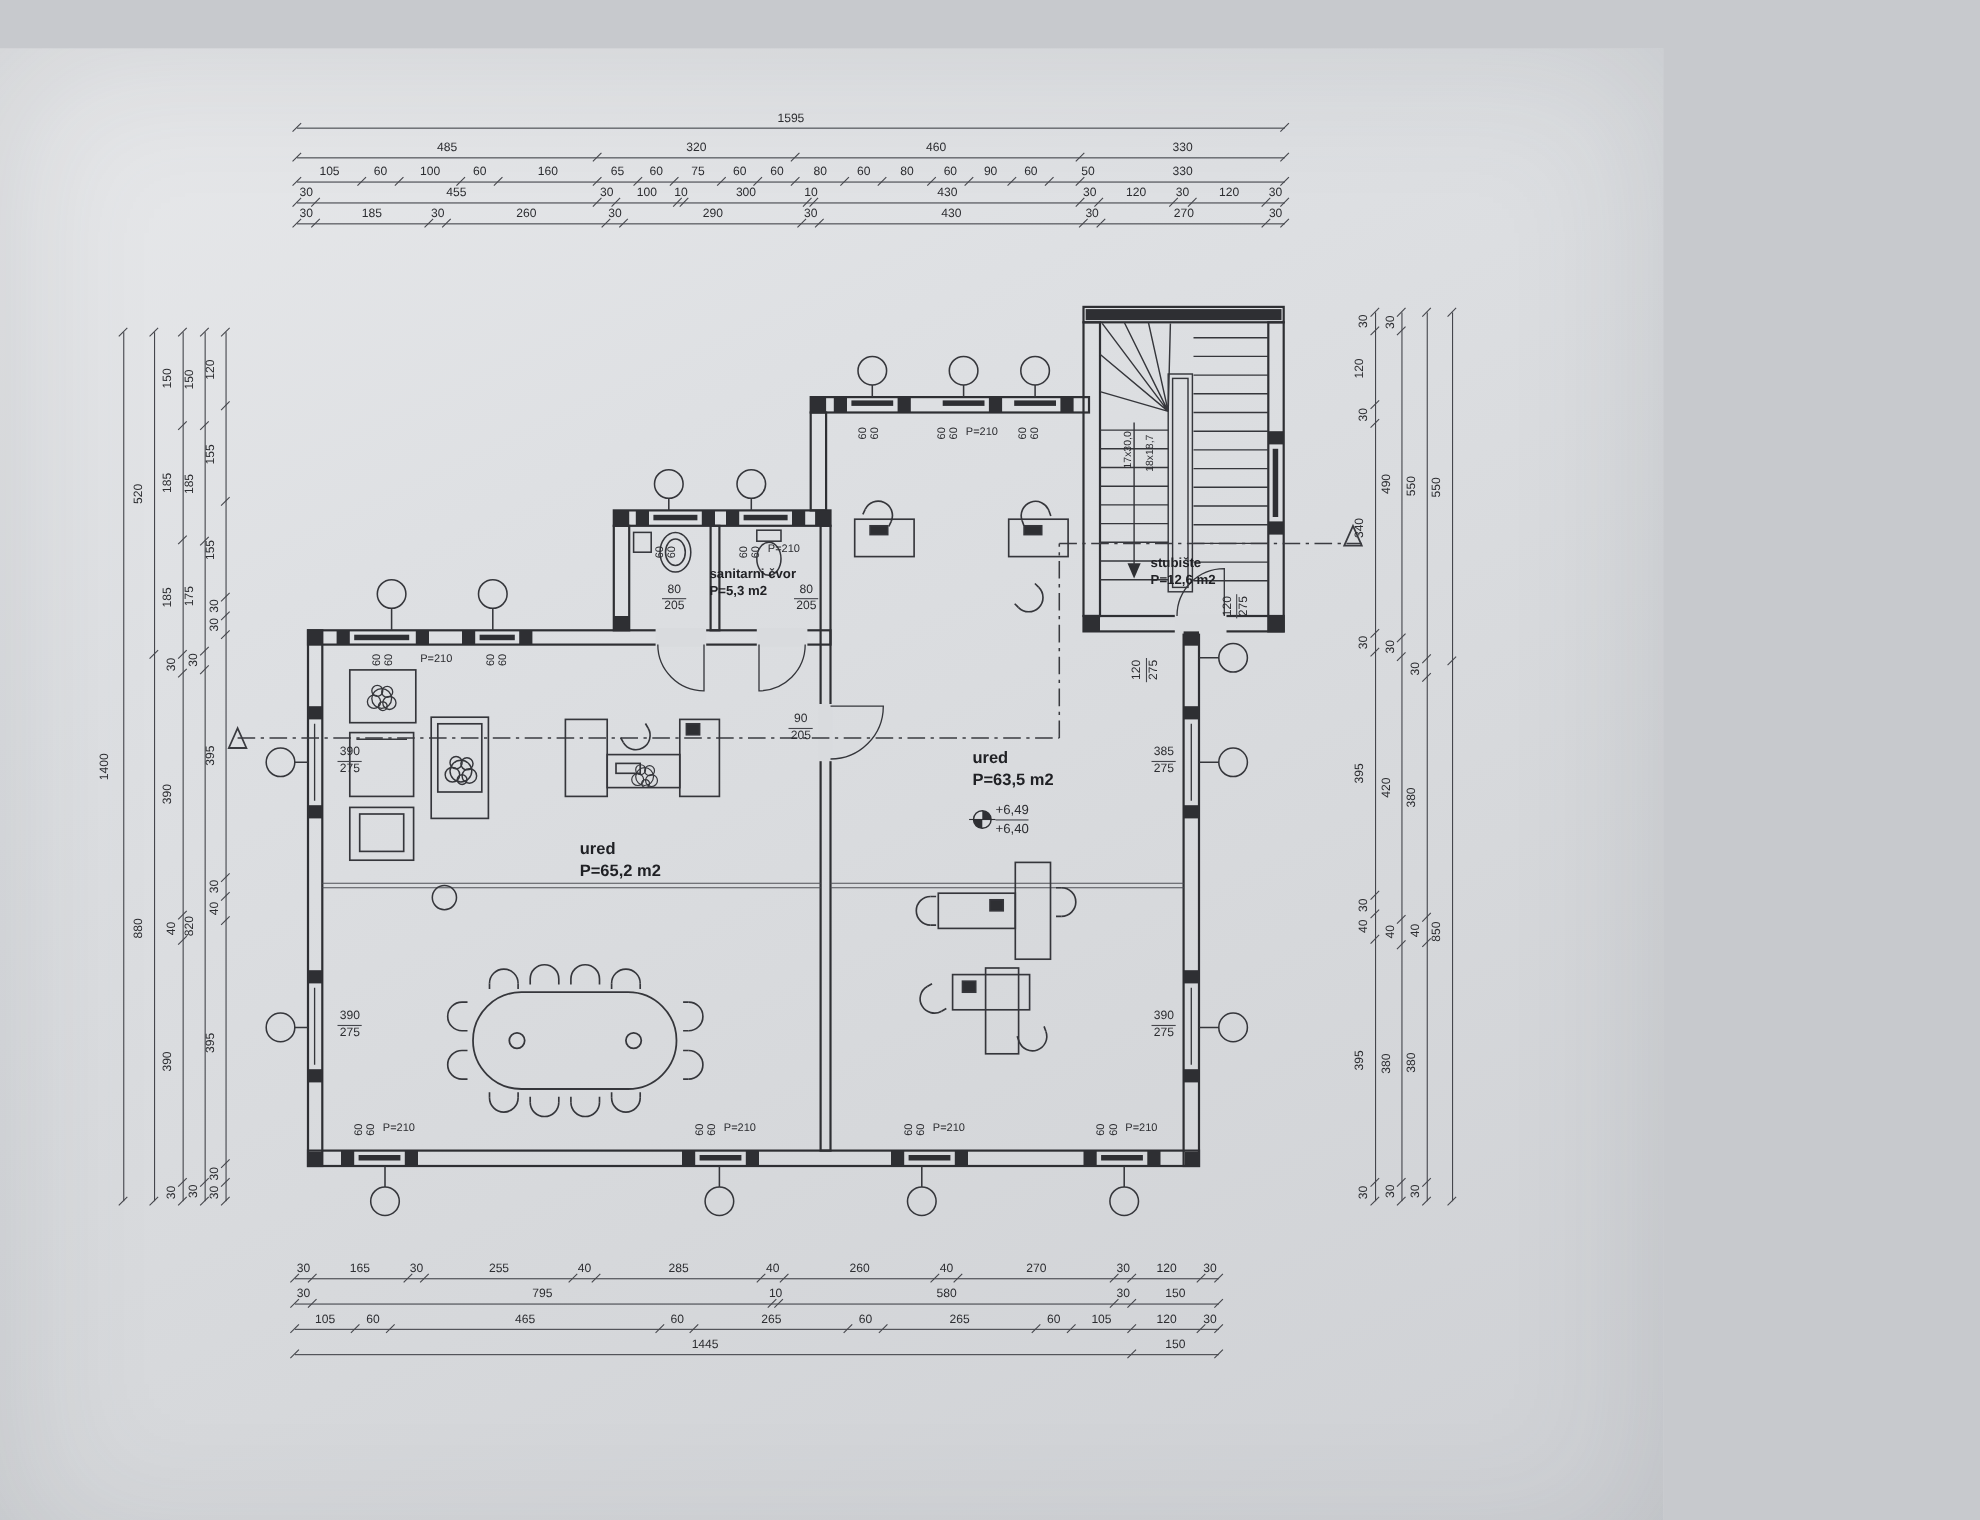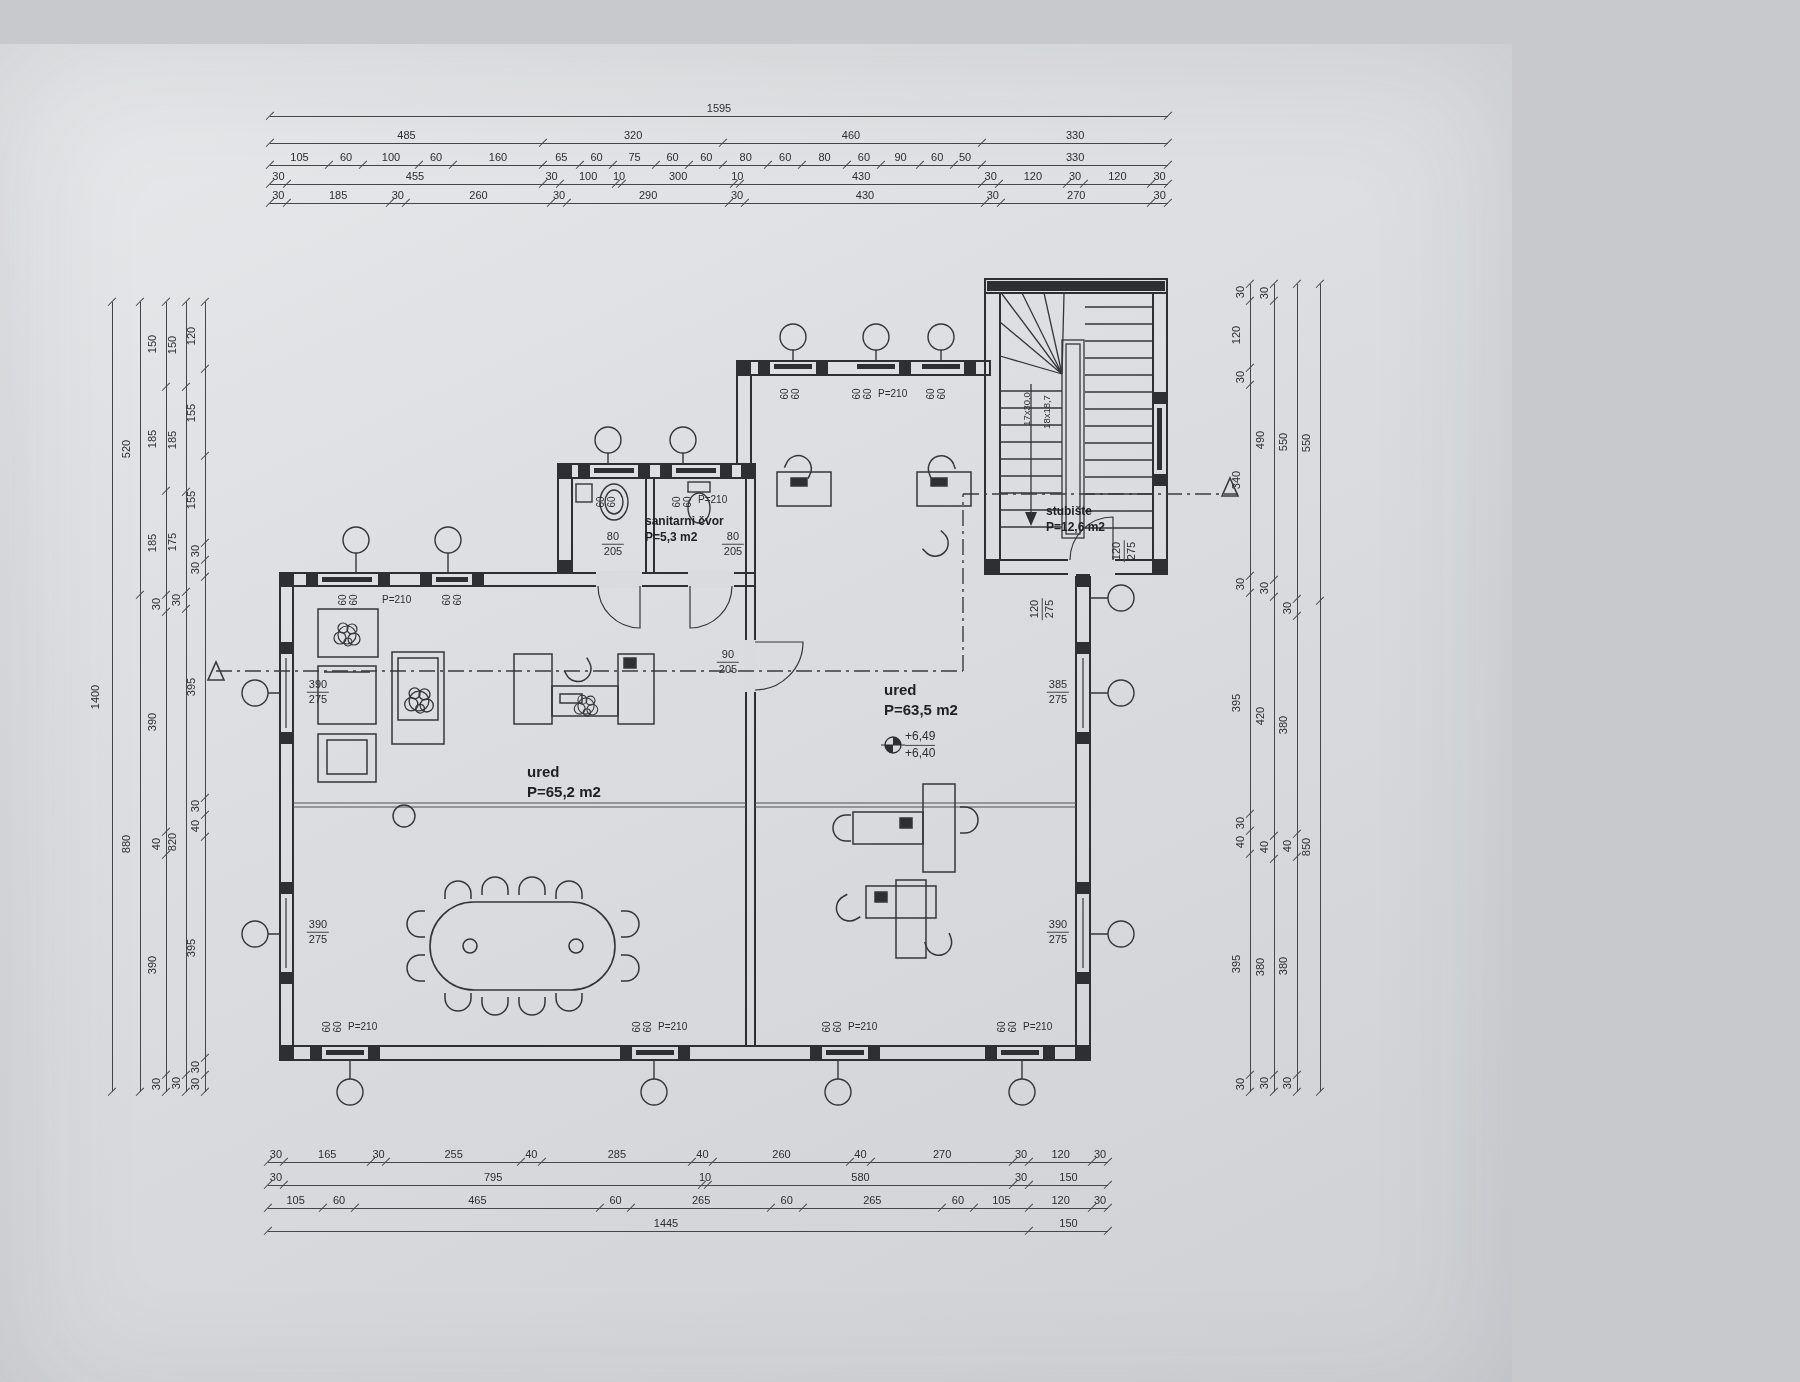--- a/index.html
+++ b/index.html
@@ -324,21 +324,21 @@
       <b class="dc-lab" style="left: 515.154px; top: -2px;">60</b>
       <i class="dc-tick" style="left: 577.085px; top: 0px;"></i>
       <b class="dc-lab" style="left: 554.564px; top: -2px;">80</b>
       <i class="dc-tick" style="left: 610.865px; top: 0px;"></i>
       <b class="dc-lab" style="left: 593.975px; top: -2px;">60</b>
       <i class="dc-tick" style="left: 650.276px; top: 0px;"></i>
       <b class="dc-lab" style="left: 630.571px; top: -2px;">90</b>
       <i class="dc-tick" style="left: 684.056px; top: 0px;"></i>
       <b class="dc-lab" style="left: 667.166px; top: -2px;">60</b>
       <i class="dc-tick" style="left: 712.207px; top: 0px;"></i>
-      <b class="dc-lab" style="left: 695px; top: -2px;">50</b>
+      <b class="dc-lab" style="left: 719px; top: -2px;">50</b>
       <i class="dc-tick" style="left: 898px; top: 0px;"></i>
       <b class="dc-lab" style="left: 805.103px; top: -2px;">330</b>
     </div>
   <div class="dim-chain h" style="left:270px;top:140px;width:898px">
       <i class="dc-line"></i>
       <i class="dc-tick" style="left: 0px; top: 0px;"></i>
       <i class="dc-tick" style="left: 16.8903px; top: 0px;"></i>
       <b class="dc-lab" style="left: 8.44514px; top: -2px;">30</b>
       <i class="dc-tick" style="left: 273.06px; top: 0px;"></i>
       <b class="dc-lab" style="left: 144.975px; top: -2px;">455</b>
@@ -461,21 +461,21 @@
       <b class="dc-lab" style="left: 733.354px; top: -2px;">105</b>
       <i class="dc-tick" style="left: 824.201px; top: 0px;"></i>
       <b class="dc-lab" style="left: 792.602px; top: -2px;">120</b>
       <i class="dc-tick" style="left: 840px; top: 0px;"></i>
       <b class="dc-lab" style="left: 832.1px; top: -2px;">30</b>
     </div>
   <div class="dim-chain h" style="left:268px;top:1187px;width:840px">
       <i class="dc-line"></i>
       <i class="dc-tick" style="left: 0px; top: 0px;"></i>
       <i class="dc-tick" style="left: 761.003px; top: 0px;"></i>
-      <b class="dc-lab" style="left: 398px; top: -2px;">1445</b>
+      <b class="dc-lab" style="left: 373px; top: -2px;">1445</b>
       <i class="dc-tick" style="left: 840px; top: 0px;"></i>
       <b class="dc-lab" style="left: 800.502px; top: -2px;">150</b>
     </div>
 
   <div class="dim-chain v" style="left:112px;top:258px;height:790px">
       <i class="dc-line"></i>
       <i class="dc-tick" style="top: 0px; left: 0px;"></i>
       <i class="dc-tick" style="top: 790px; left: 0px;"></i>
       <b class="dc-lab" style="top: 395px; left: -3px;">1400</b>
     </div>

